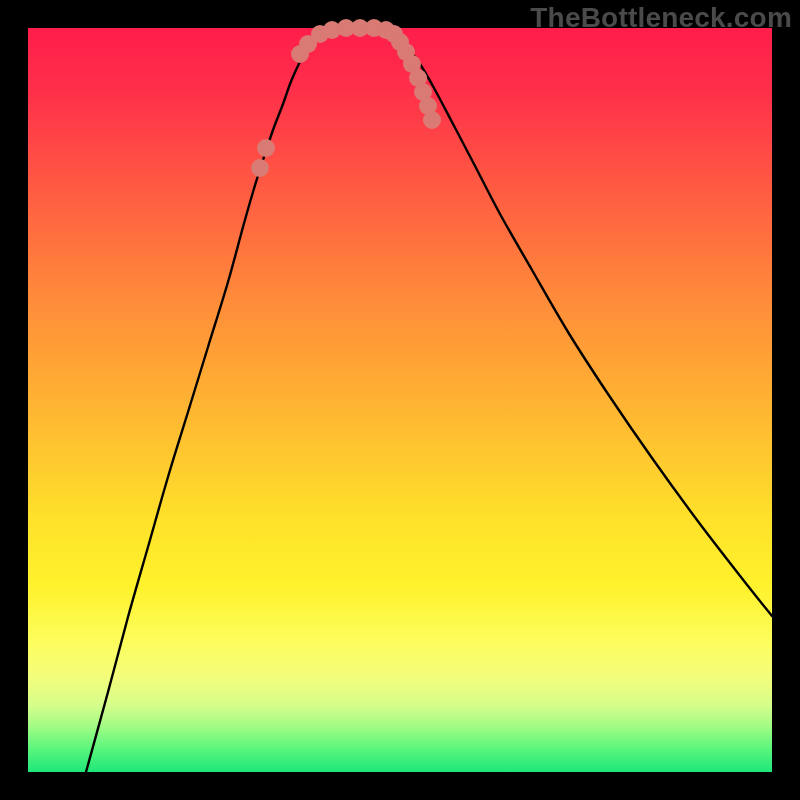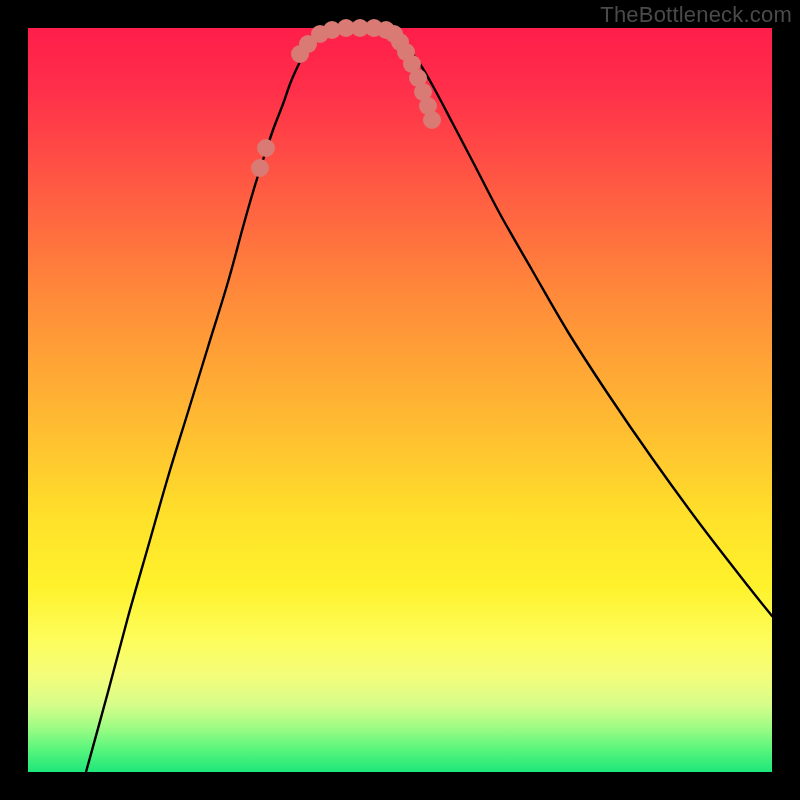--- a/index.html
+++ b/index.html
@@ -49,22 +49,22 @@
     top: 0;
     width: 744px;
     height: 744px;
     overflow: visible;
   }
   .watermark {
     position: absolute;
     top: 2px;
     right: 8px;
     color: #4a4a4a;
-    font-size: 22px;
-    font-weight: 400;
+    font-size: 28px;
+    font-weight: 700;
     letter-spacing: 0.2px;
     user-select: none;
   }
 </style>
 </head>
 <body>
 
 <div class="frame">
   <div class="watermark">TheBottleneck.com</div>
 

